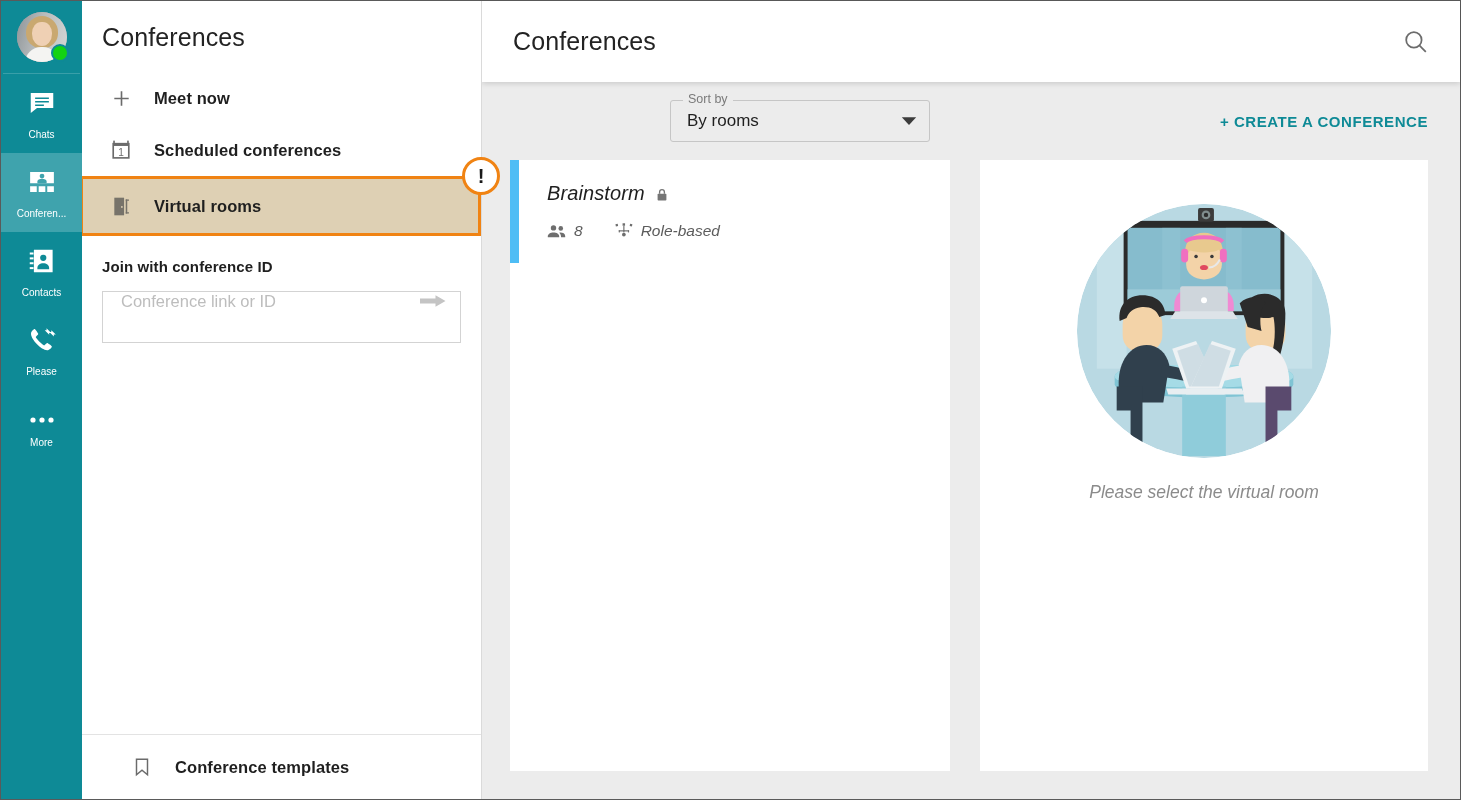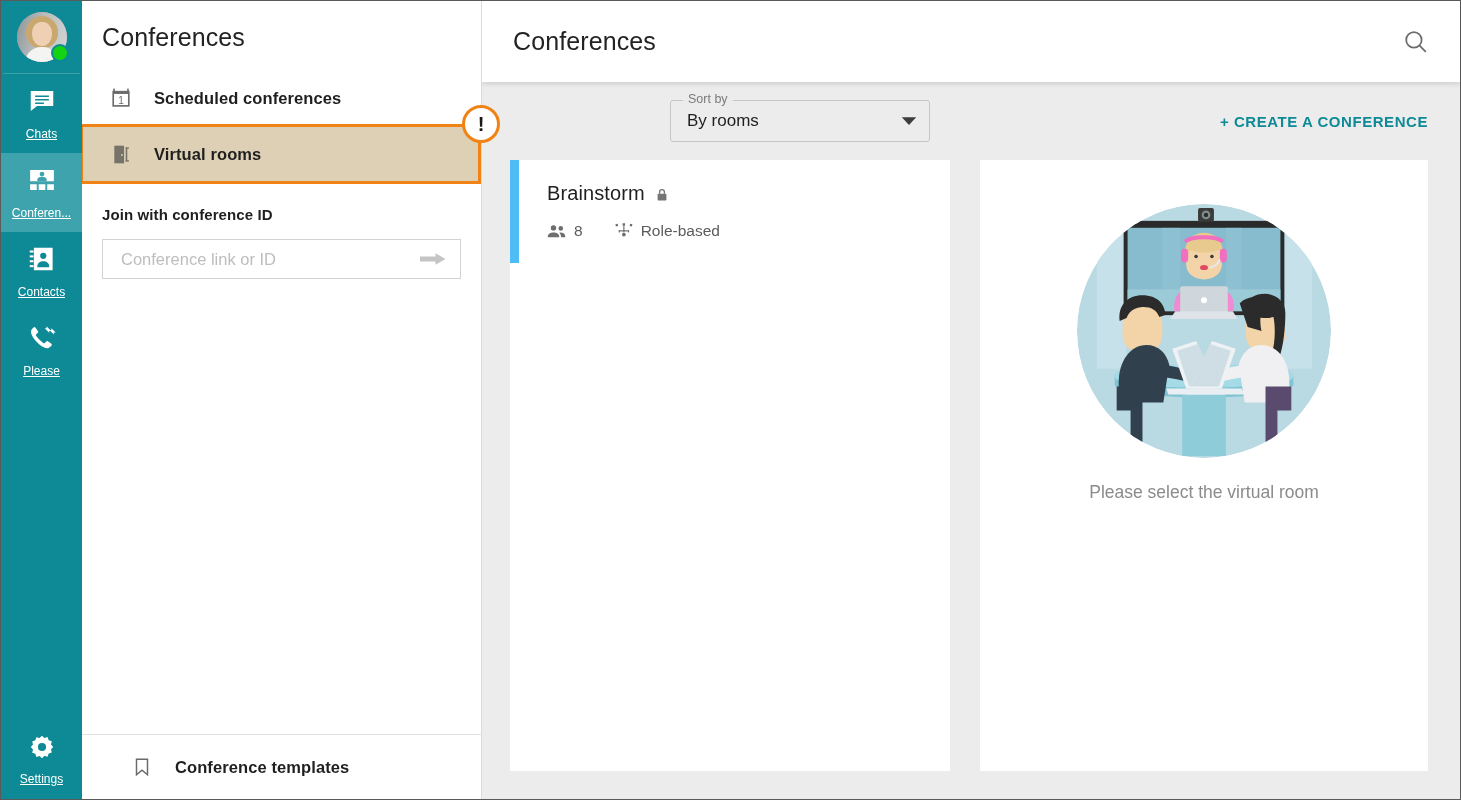--- a/index.html
+++ b/index.html
@@ -94,24 +94,23 @@
   }
   .rail-item {
     height: 79px; flex: 0 0 79px;
     display: flex; flex-direction: column;
     align-items: center; justify-content: center;
     color: #ffffff; gap: 7px;
     position: relative;
   }
   .rail-item.active { background: #3fa3ad; }
   .rail-label {
-    font-size: 12px; color: #ffffff;
+    font-size: 10px; color: #ffffff;
     max-width: 79px; overflow: hidden; white-space: nowrap;
     text-align: left;
-    text-decoration: underline;
   }
   .rail-spacer { flex: 1 1 auto; }
   .rail-item.settings { flex: 0 0 79px; height: 79px; }
 
   
   .navpanel {
     width: 400px; flex: 0 0 400px;
     background: #ffffff;
     border-right: 1px solid #dadada;
     display: flex; flex-direction: column;
@@ -152,23 +151,23 @@
     display: flex; align-items: center; justify-content: center;
     font-size: 20px; font-weight: 700; color: #1a1a1a;
     z-index: 25;
     line-height: 1;
   }
   .join-section { padding: 22px 20px 0 20px; }
   .join-title {
     font-size: 15px; color: #1f1f1f; font-weight: 700; letter-spacing: .1px;
   }
   .join-input-wrap {
-    margin-top: 16px; height: 40px;
+    margin-top: 16px; height: 52px;
     border: 1px solid #d3d3d3; background: #ffffff;
-    display: flex; align-items: center;
+    display: flex; align-items: flex-start;
     padding: 0 14px 0 18px;
   }
   .join-input {
     flex: 1 1 auto; border: none; outline: none;
     font-size: 16.5px; color: #1f1f1f;
     font-family: "Liberation Sans", sans-serif;
     background: transparent;
   }
   .join-input::placeholder { color: #bdbdbd; }
   .join-arrow { color: #c4c4c4; display: flex; flex: 0 0 auto; }
@@ -223,20 +222,21 @@
   .create-link {
     margin-left: auto;
     font-size: 15px; font-weight: 700; color: #0e8a96;
     letter-spacing: .55px; white-space: nowrap;
   }
 
   .content-row {
     flex: 1 1 auto; min-height: 0;
     display: flex; gap: 0;
     padding: 0 32px 28px 28px;
+    font-style: italic;
   }
   .list-col {
     width: 440px; flex: 0 0 440px;
     background: #ffffff;
     position: relative;
   }
   .conf-card {
     display: flex;
     border-bottom: 1px solid #ffffff;
     height: 104px;
@@ -334,38 +334,47 @@
         <span>
           <svg width="30" height="30" viewBox="0 0 24 24" fill="#ffffff">
             <path d="M6.1 3.2c-.8 0-2.9 1.9-2.9 3.8 0 4.6 8.2 13.1 12.9 13.1 1.9 0 3.8-2.2 3.8-3 0-.5-3.3-2.8-3.8-2.8-.6 0-2 2-2.4 2-.9 0-6.7-5.7-6.7-6.7 0-.4 2-1.8 2-2.4 0-.5-2.3-4-2.9-4z"></path>
             <path d="M15.6 2.6l3.6 3.6-1.5.1.1 1.5-3.6-3.6 1.5-.1z"></path>
             <path d="M22.5 7.6L19 4.1l-.1 1.5-1.5-.1 3.6 3.6-.1-1.5z" transform="translate(0.5,0)"></path>
           </svg>
         </span>
         <span class="rail-label">Please</span>
       </div>
 
+      <div class="rail-item">
+        <span>
+          <svg width="30" height="12" viewBox="0 0 30 12" fill="#ffffff">
+            <circle cx="6" cy="6" r="2.6"></circle>
+              <circle cx="15" cy="6" r="2.6"></circle>
+              <circle cx="24" cy="6" r="2.6"></circle>
+          </svg>
+        </span>
+        <span class="rail-label">More</span>
+      </div>
 
       <div class="rail-spacer"></div>
 
-      <div class="rail-item settings">
-        <span>
-          <svg width="28" height="28" viewBox="0 0 24 24" fill="#ffffff">
-            <path d="M12 2.3l2.1 1.9 2.7-.7.9 2.7 2.7.9-.7 2.7 1.9 2.1-1.9 2.1.7 2.7-2.7.9-.9 2.7-2.7-.7L12 21.7l-2.1-1.9-2.7.7-.9-2.7-2.7-.9.7-2.7L2.4 12l1.9-2.1-.7-2.7 2.7-.9.9-2.7 2.7.7z"></path>
-            <circle cx="12" cy="12" r="3.5" fill="#0e8a96"></circle>
-          </svg>
-        </span>
-        <span class="rail-label">Settings</span>
-      </div>
     </div>
 
     <div class="navpanel">
       <div class="navpanel-title">Conferences</div>
 
       <div class="nav-list">
+        <div class="nav-item">
+          <span class="nav-ico">
+            <svg width="23" height="23" viewBox="0 0 24 24">
+                <path stroke="currentColor" stroke-width="1.7" d="M12 4.5v15M4.5 12h15"></path>
+              </svg>
+          </span>
+          <span class="nav-label">Meet now</span>
+        </div>
 
         <div class="nav-item">
           <span class="nav-ico">
             <svg width="22" height="22" viewBox="0 0 24 24" fill="currentColor">
               <rect x="3.5" y="1.5" width="1.8" height="3.2" rx=".6"></rect>
               <rect x="18.7" y="1.5" width="1.8" height="3.2" rx=".6"></rect>
               <path d="M2.6 4.2h18.8v17.3H2.6z"></path>
               <rect x="4.4" y="7.6" width="15.2" height="12.1" fill="#ffffff"></rect>
               <text x="12" y="18" font-size="11" font-family="Liberation Sans, sans-serif" text-anchor="middle" fill="currentColor">1</text>
             </svg>

